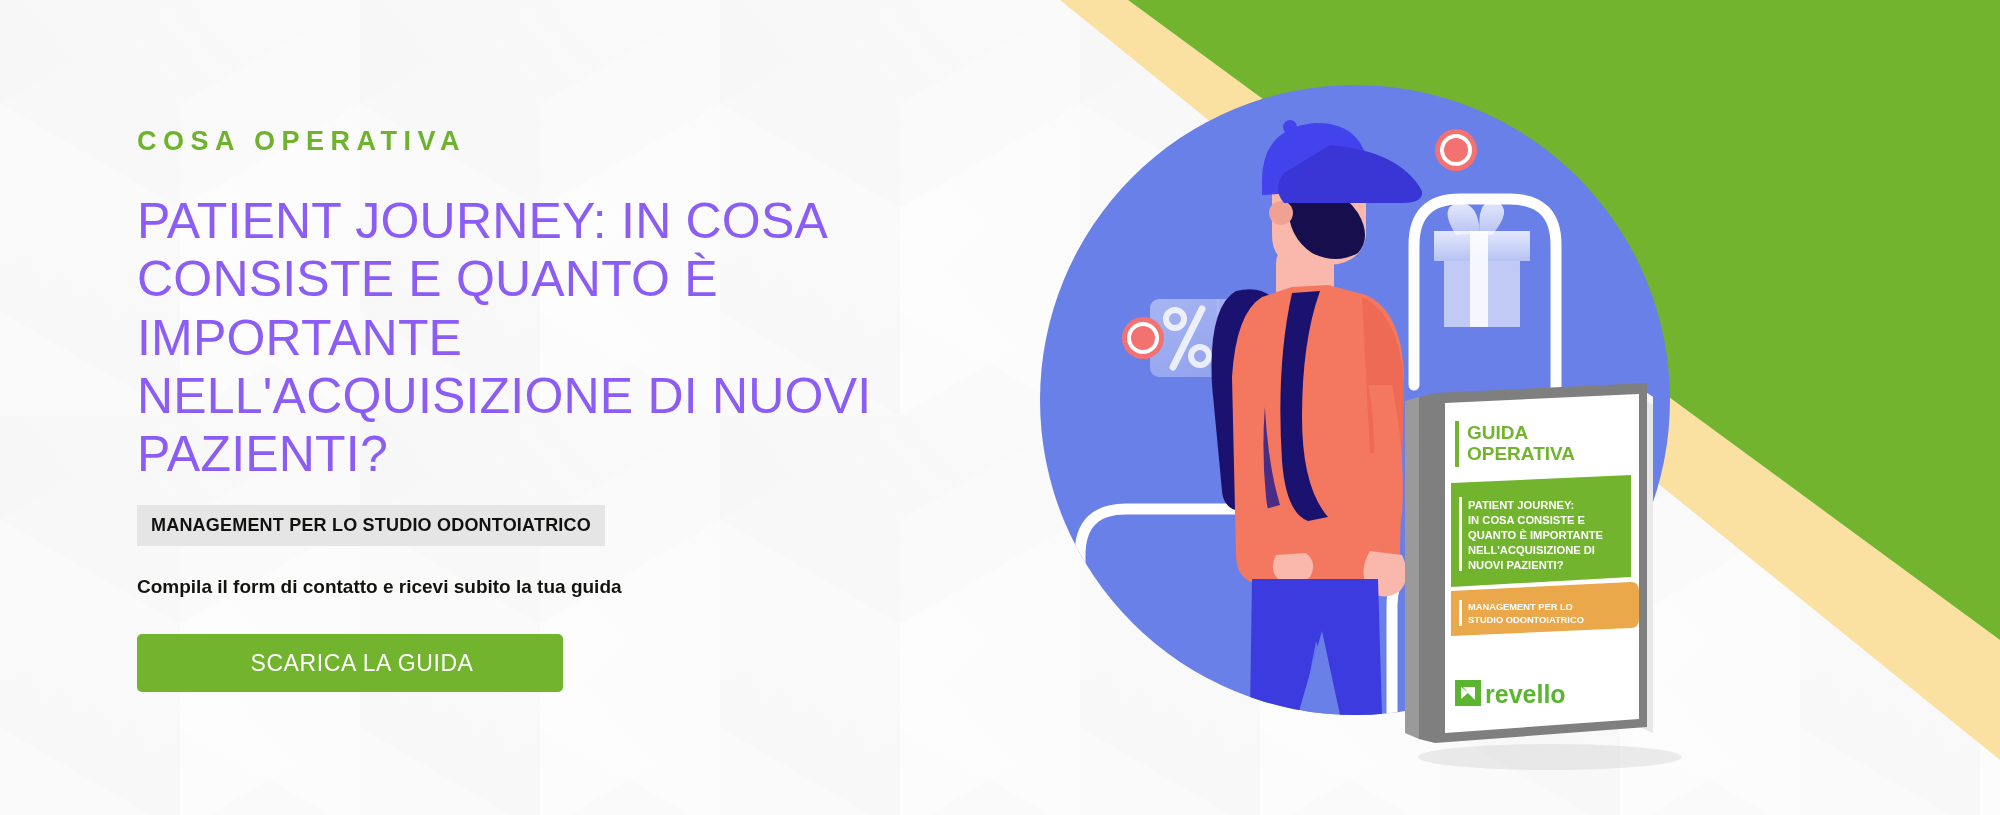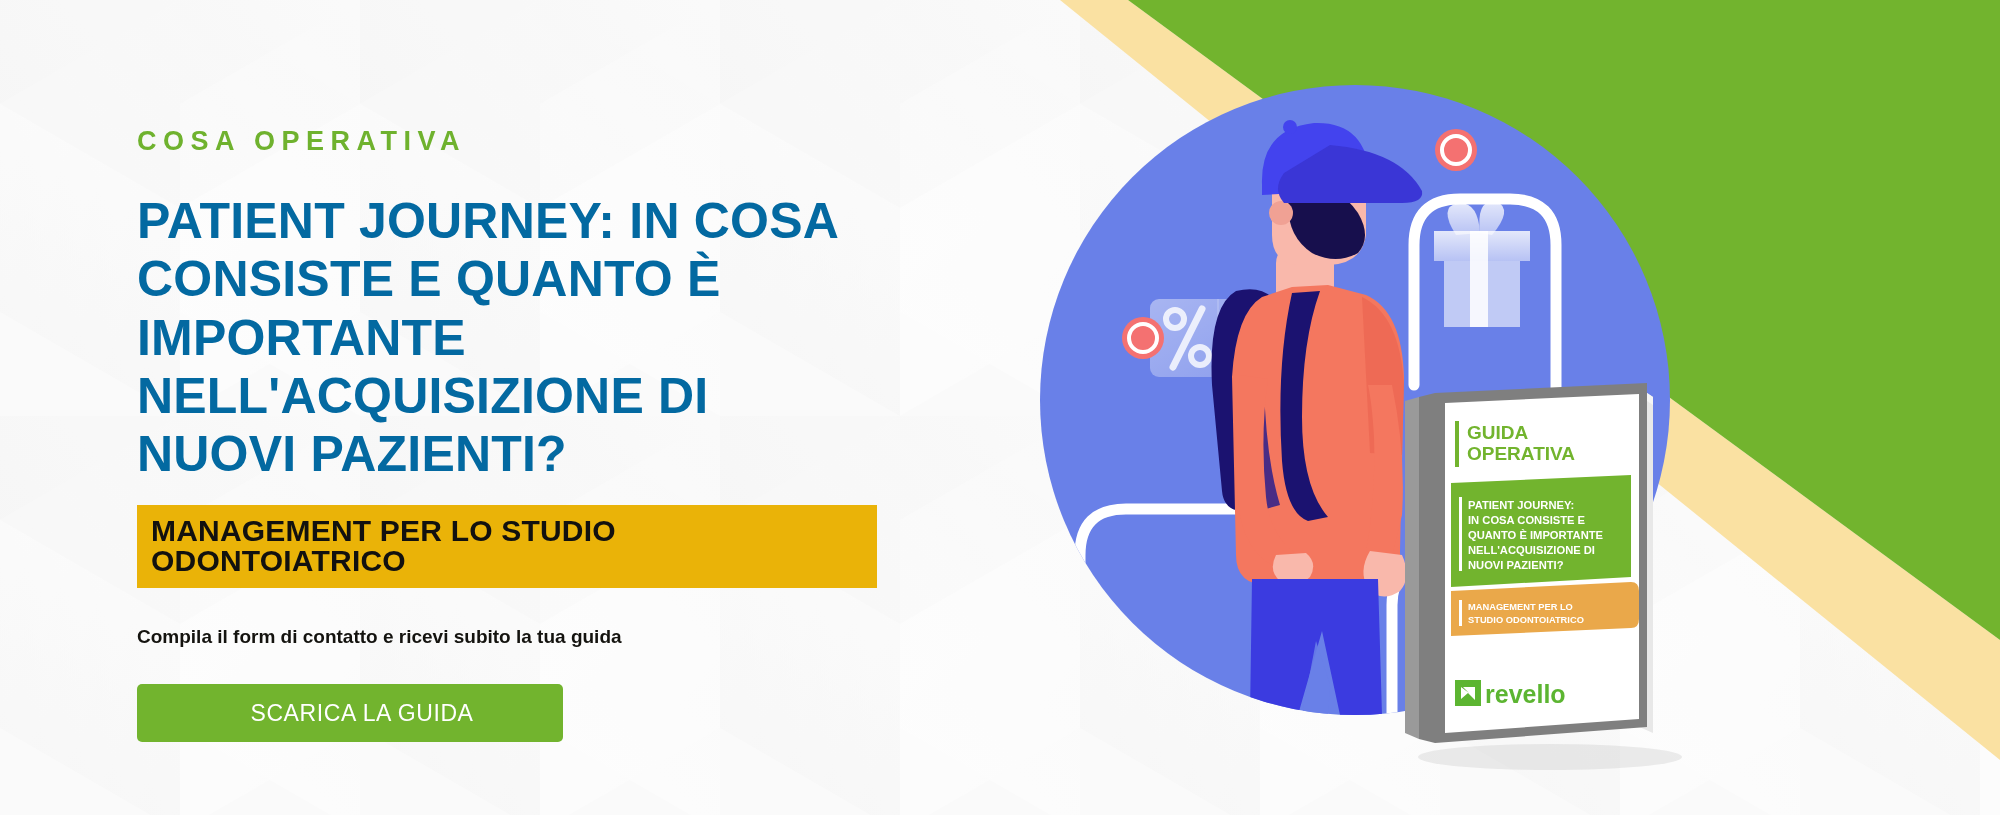--- a/index.html
+++ b/index.html
@@ -27,27 +27,27 @@
   .book{position:absolute;left:1405px;top:375px;width:290px;height:395px;}
   .book svg{display:block;width:100%;height:100%;overflow:visible;}
 
   
   .copy{position:absolute;left:137px;top:128px;width:740px;}
   .eyebrow{
     color:#6fb22e;font-size:27px;font-weight:700;letter-spacing:6.5px;
     margin:0 0 37px 0;line-height:1;
   }
   .headline{
-    color:#0369a1;font-size:50px;font-weight:700;line-height:1.165;
+    color:#8b5cf6;font-size:50px;font-weight:400;line-height:1.165;
     margin:0;letter-spacing:.2px;text-transform:uppercase;
   }
   .subbar{
-    display:inline-block;background:#eab308;color:#12110f;
-    font-size:30px;font-weight:700;letter-spacing:.2px;
-    padding:11px 14px 12px 14px;margin:22px 0 8px 0;line-height:1;
+    display:inline-block;background:#e5e5e5;color:#12110f;
+    font-size:18px;font-weight:700;letter-spacing:.2px;
+    padding:11px 14px 12px 14px;margin:22px 0 0 0;line-height:1;
   }
   .tagline{
     color:#14130f;font-size:19px;font-weight:700;margin:30px 0 0 0;line-height:1.2;
   }
   .cta{
     display:inline-flex;align-items:center;justify-content:center;
     margin-top:35px;width:426px;height:58px;border:none;border-radius:5px;
     background:#72b42e;color:#ffffff;font-size:23px;font-weight:500;
     letter-spacing:.6px;cursor:pointer;
     font-family:"Liberation Sans","DejaVu Sans",sans-serif;

